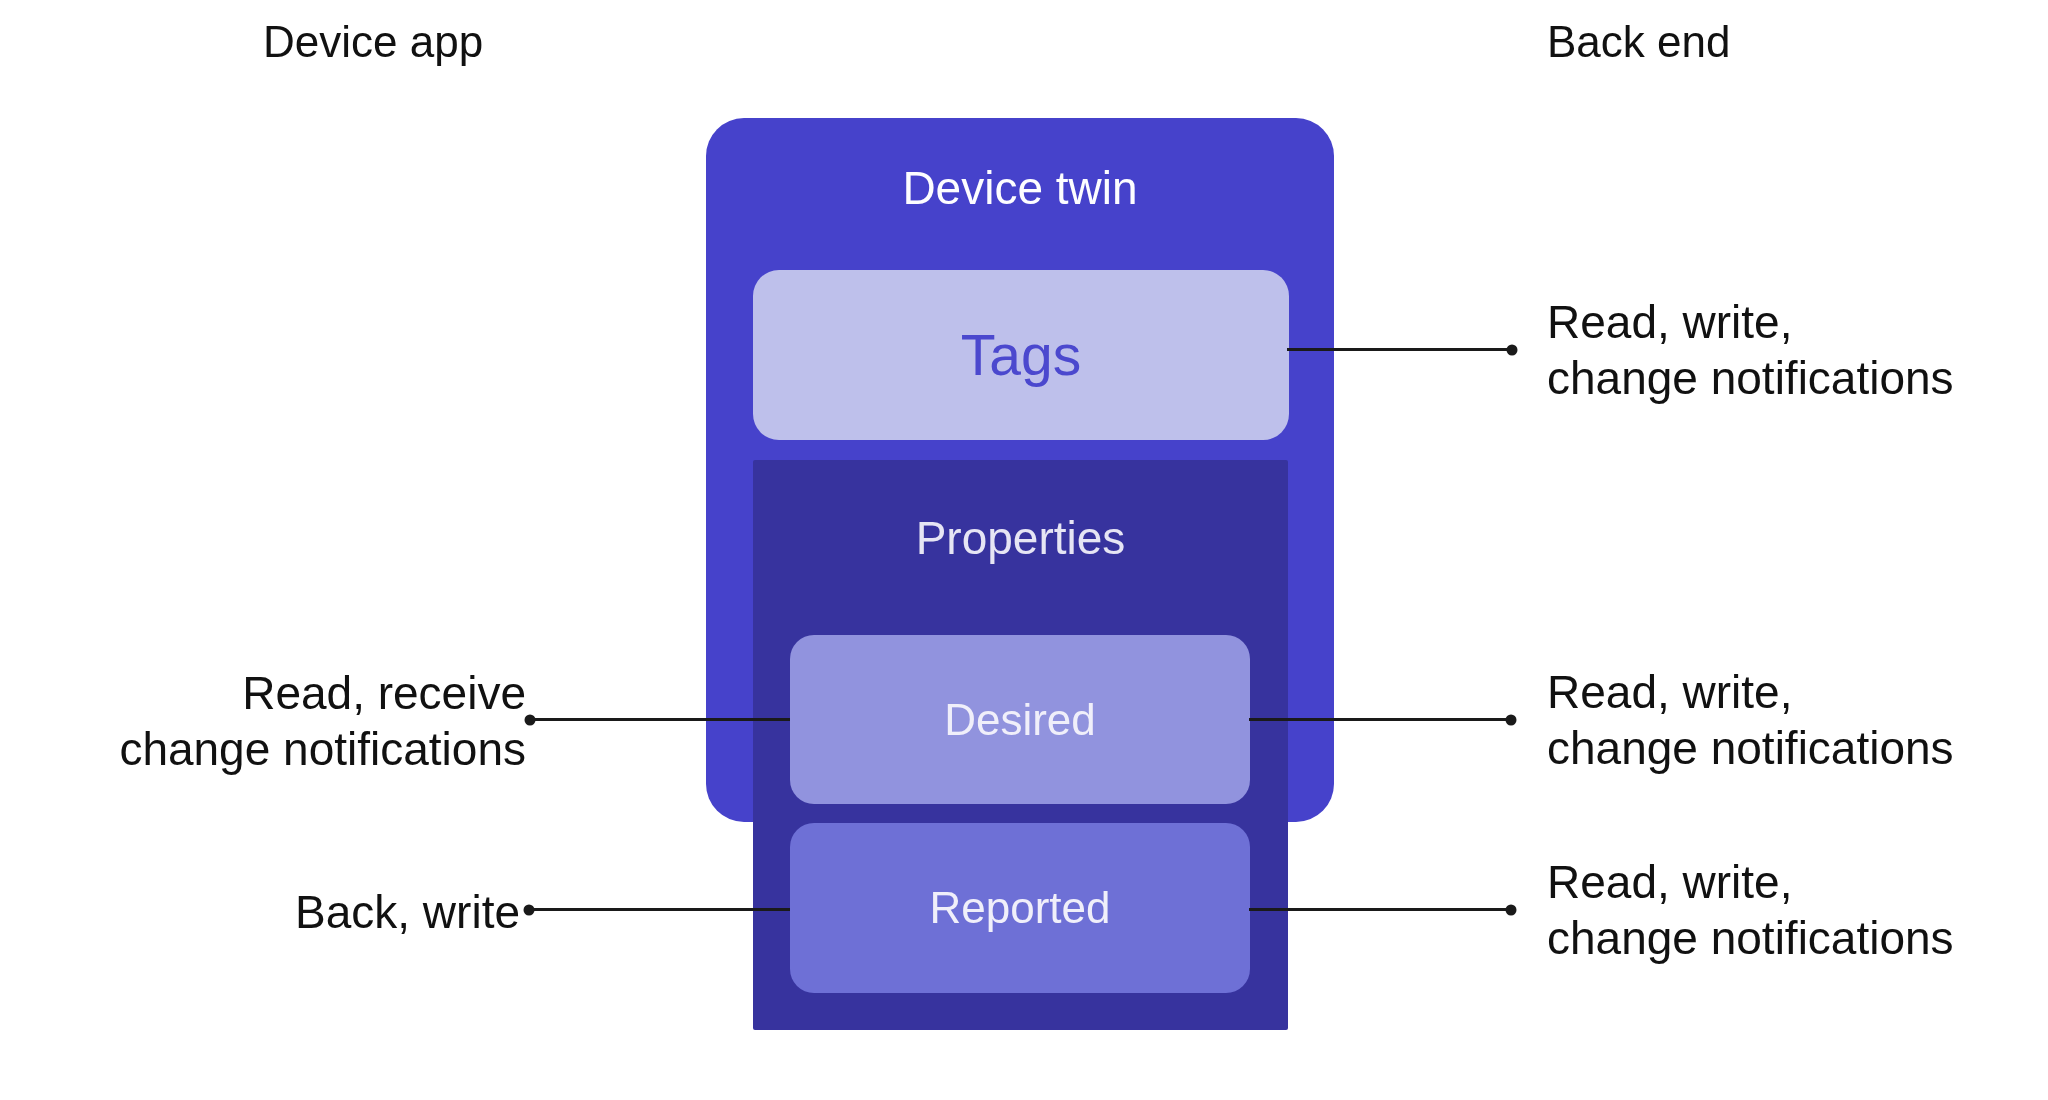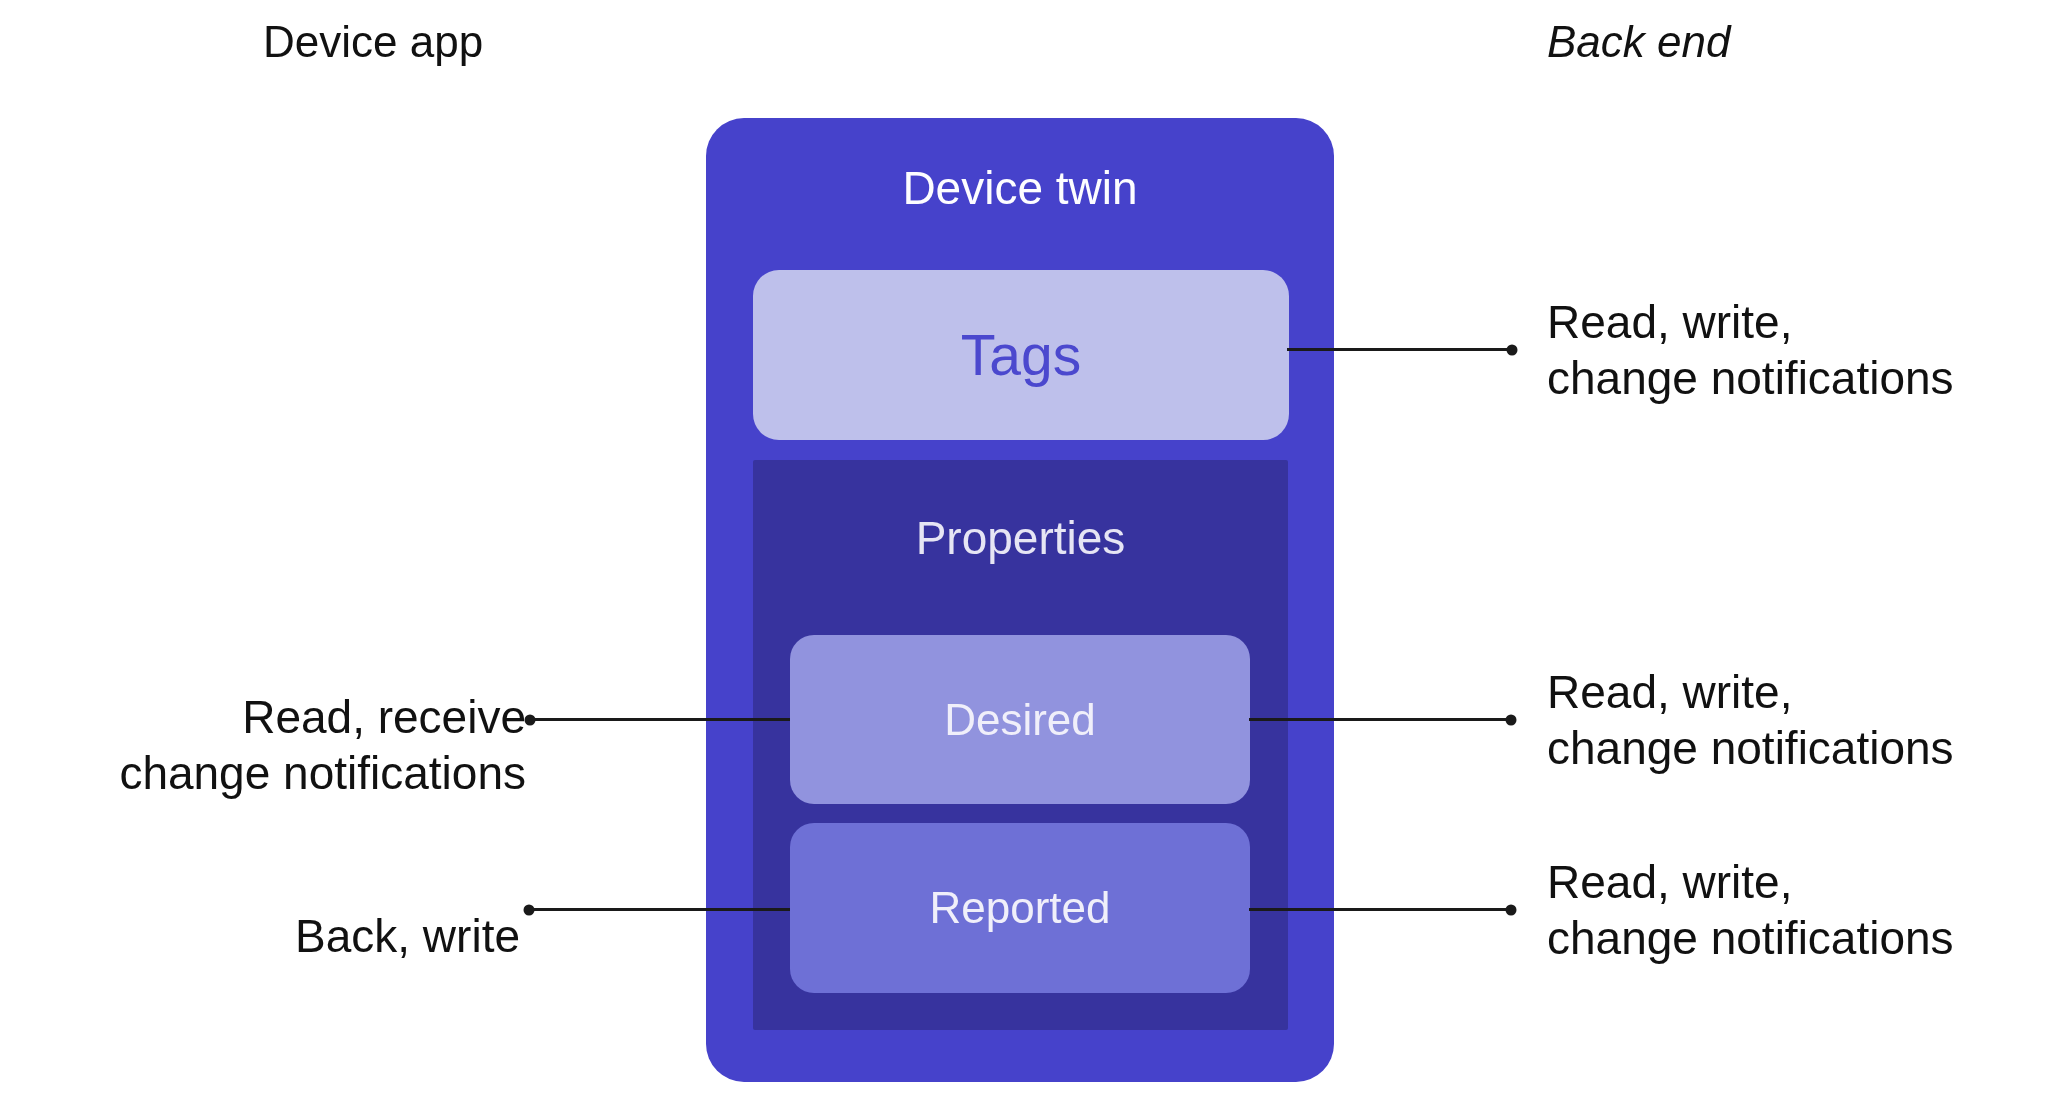--- a/index.html
+++ b/index.html
@@ -19,27 +19,27 @@
 
   
   .col-header {
     position: absolute;
     font-size: 44px;
     line-height: 52px;
     color: var(--label_text);
     white-space: nowrap;
   }
   .col-header.device-app { left: 263px; top: 16px; }
-  .col-header.back-end  { left: 1547px; top: 16px; font-style: italic; }
+  .col-header.back-end  { left: 1547px; top: 16px; }
 
   
   .twin-box {
     position: absolute;
     left: 706px; top: 118px;
-    width: 628px; height: 964px;
+    width: 628px; height: 704px;
     background: var(--device_twin_bg);
     border-radius: 38px;
   }
   .twin-title {
     position: absolute;
     left: 0; right: 0; top: 44px;
     text-align: center;
     font-size: 46px;
     line-height: 52px;
     color: var(--title_text);
@@ -111,21 +111,21 @@
   .conn-reported-right { left: 1249px; top: 908px; width: 262px; }
 
   
   .annotation {
     position: absolute;
     font-size: 46px;
     line-height: 56px;
     color: var(--label_text);
     white-space: nowrap;
   }
-  .annotation.align-right { text-align: right; margin-top: 24px; }
+  .annotation.align-right { text-align: right; }
   .ann-tags-backend      { left: 1547px; top: 294px; }
   .ann-desired-deviceapp { right: 1554px; top: 665px; }
   .ann-desired-backend   { left: 1547px; top: 664px; }
   .ann-reported-deviceapp{ right: 1560px; top: 884px; }
   .ann-reported-backend  { left: 1547px; top: 854px; }
 </style>
 </head>
 <body>
 
 <div class="canvas">

